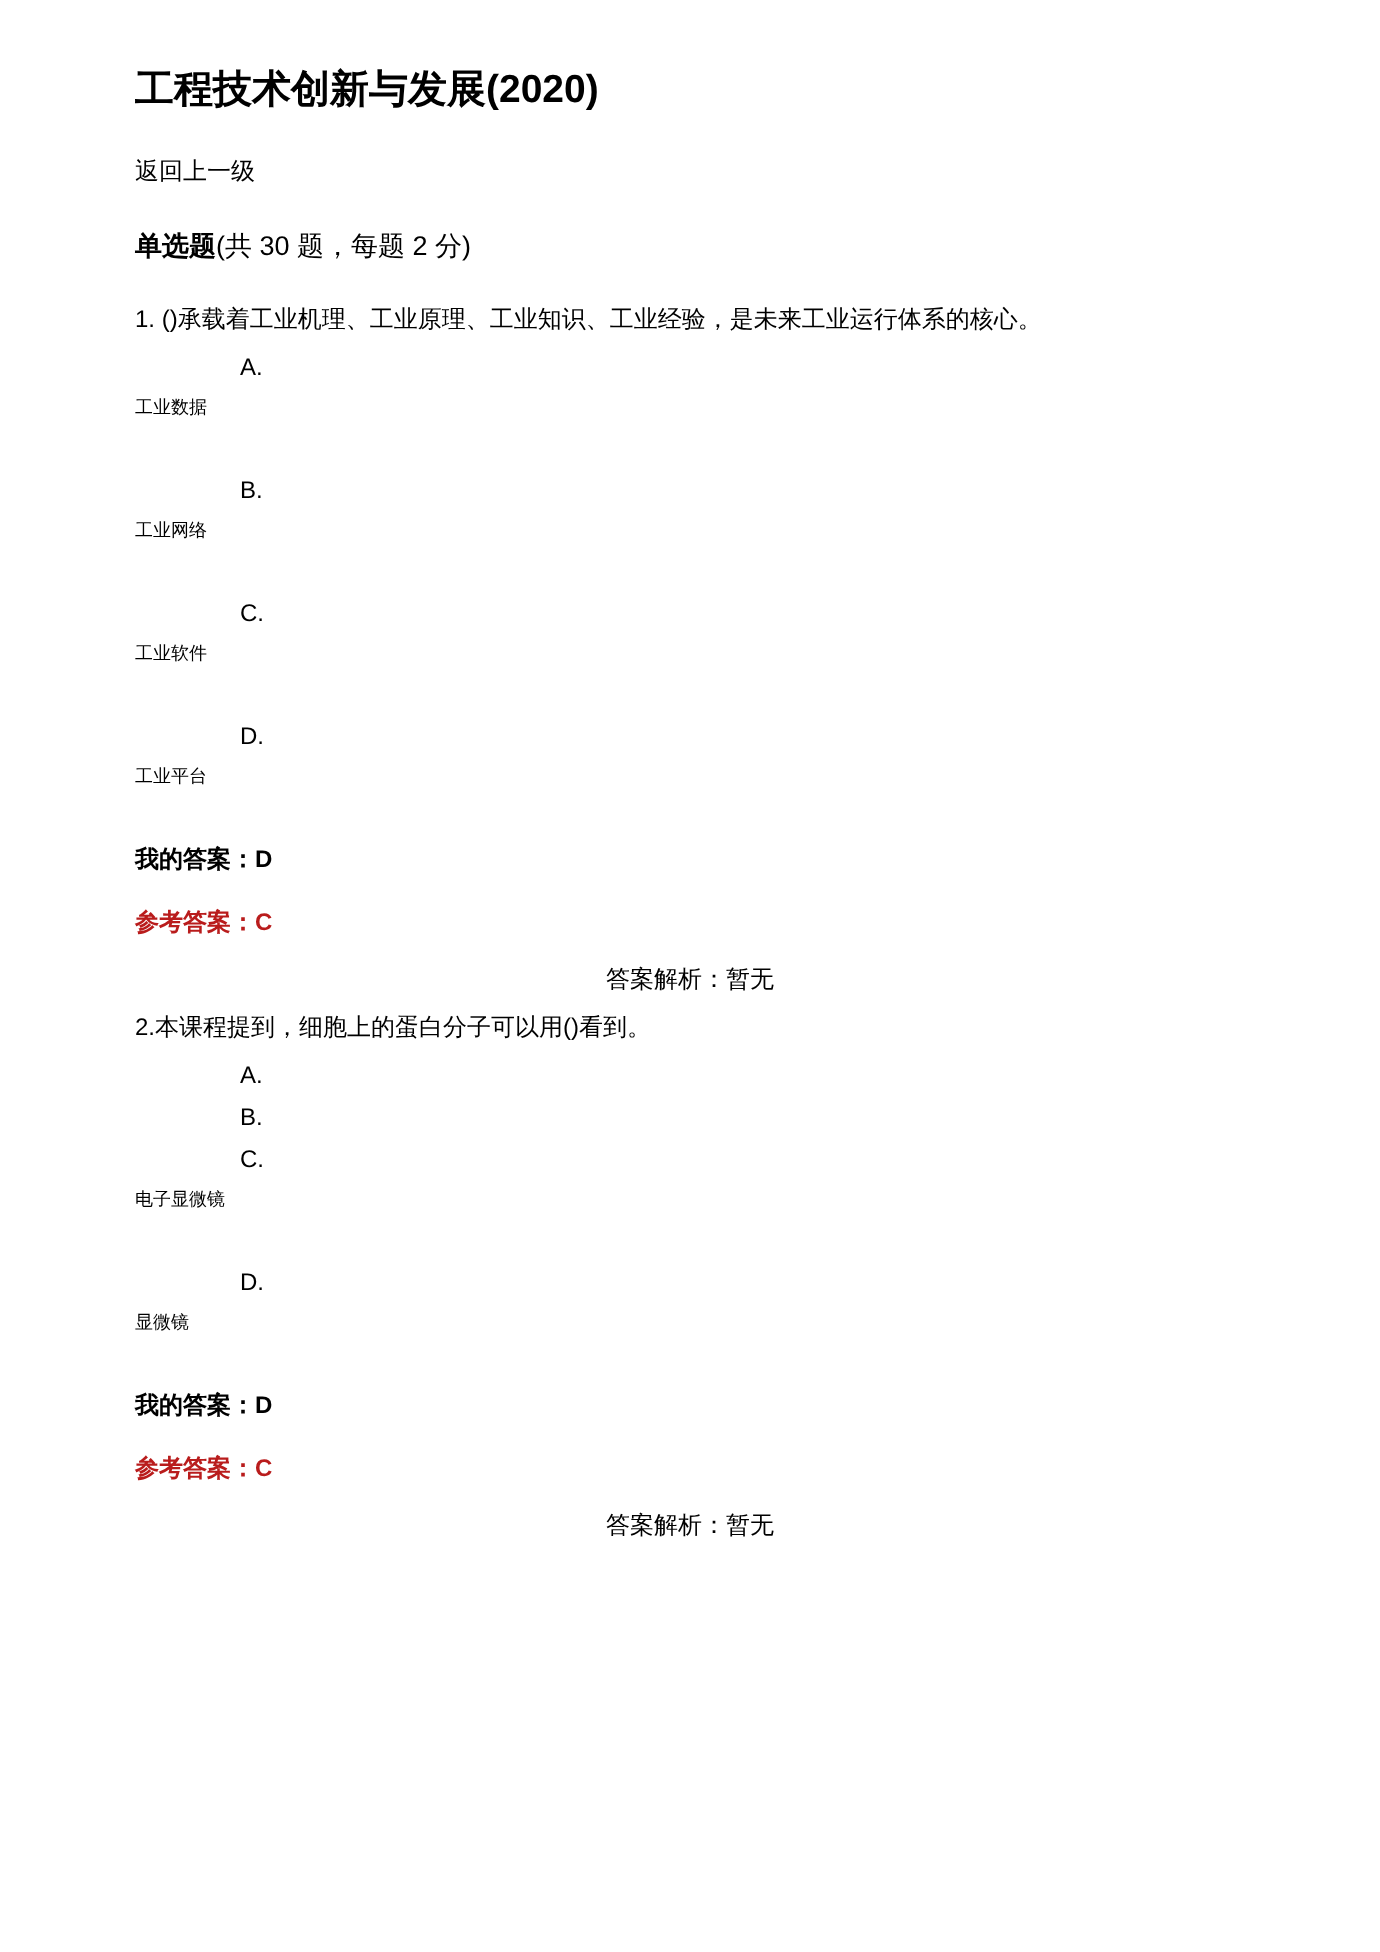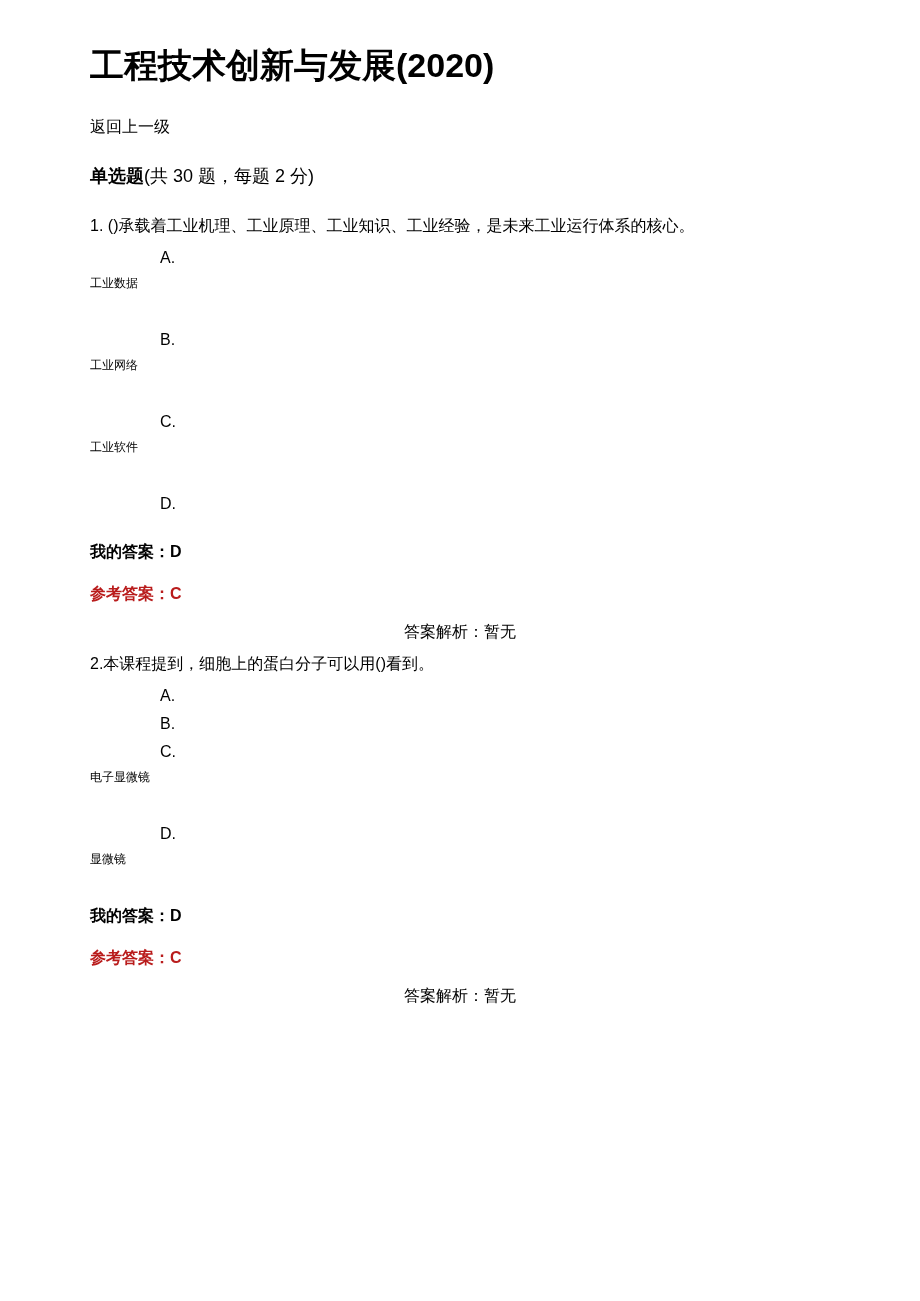--- a/index.html
+++ b/index.html
@@ -5,21 +5,21 @@
     body {
       font-family: "Microsoft YaHei", "SimSun", Arial, sans-serif;
       margin: 0;
       padding: 40px 90px;
       background: #ffffff;
       color: #000000;
       font-size: 16px;
       line-height: 1.5;
     }
     h1 {
-      font-size: 34px;
+      font-size: 26px;
       font-weight: bold;
       margin: 0 0 24px 0;
     }
     .back-link {
       font-size: 16px;
       margin-bottom: 24px;
     }
     .section-header {
       font-size: 18px;
       margin-bottom: 24px;
@@ -88,20 +88,21 @@
   <span class="option-letter">A.</span>
   <span class="option-text">工业数据</span>
 
   <span class="option-letter">B.</span>
   <span class="option-text">工业网络</span>
 
   <span class="option-letter">C.</span>
   <span class="option-text">工业软件</span>
 
   <span class="option-letter">D.</span>
+  <span class="option-text">工业平台</span>
 
   <div class="my-answer">
     <span>我的答案：</span><span class="my-answer-value">D</span>
   </div>
 
   <div class="ref-answer">
     <span>参考答案：</span><span class="ref-answer-value">C</span>
   </div>
 
   <div class="analysis">

